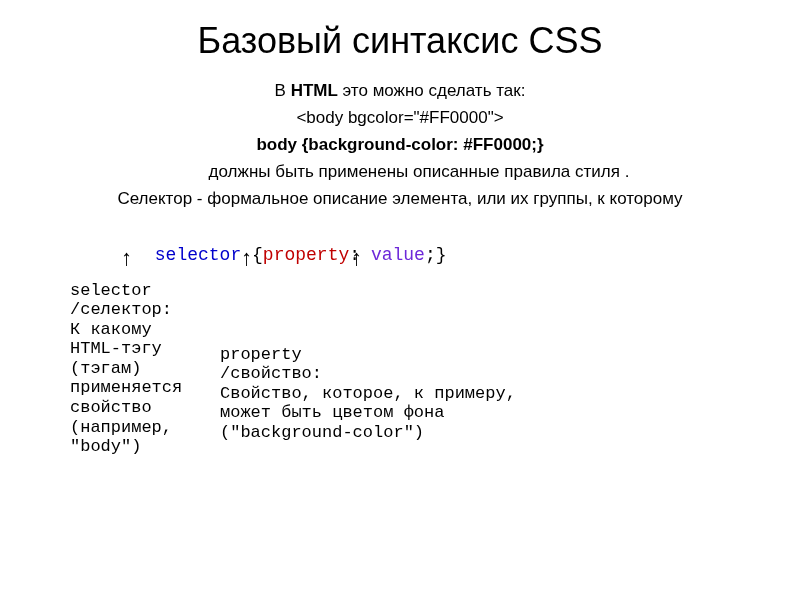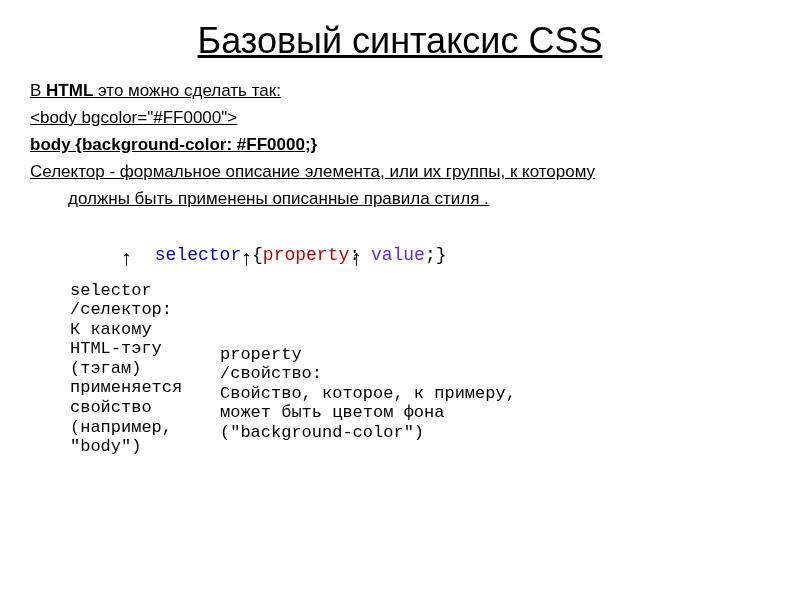--- a/index.html
+++ b/index.html
@@ -7,32 +7,32 @@
     padding: 0;
     width: 800px;
     height: 600px;
     background: #fff;
     font-family: Arial, sans-serif;
     color: #000;
     overflow: hidden;
   }
   .slide {
     padding: 10px 30px 20px 30px;
-    text-decoration: underline;
   }
   .title {
     font-size: 36px;
     text-align: center;
     margin: 10px 0 18px 0;
     font-weight: normal;
   }
   .line {
     font-size: 17px;
     margin: 4px 0;
     line-height: 1.35;
+    text-align: center;
   }
   .indent {
     margin-left: 38px;
   }
   .diagram {
     position: relative;
     margin-top: 14px;
     margin-left: 60px;
     font-family: "Courier New", monospace;
     font-size: 18px;
@@ -64,22 +64,22 @@
 <body>
 
 <div class="slide">
   <h1 class="title">Базовый синтаксис CSS</h1>
 
   <div class="line">
     <span>В </span><b>HTML</b><span> это можно сделать так:</span>
   </div>
   <div class="line">&lt;body bgcolor="#FF0000"&gt;</div>
   <div class="line"><b> body {background-color: #FF0000;}</b></div>
+  <div class="line indent">должны быть применены описанные правила стиля .</div>
   <div class="line">Селектор - формальное описание элемента, или их группы, к которому</div>
-  <div class="line indent">должны быть применены описанные правила стиля .</div>
 
   <div class="diagram">
     <div class="syntax-line">
       <span class="sel-color">selector</span><span> {</span><span class="prop-color">property</span><span>: </span><span class="val-color">value</span><span>;}</span>
     </div>
 
     <div class="arrow" style="top:22px; left:30px;">↑</div>
     <div class="arrow" style="top:22px; left:150px;">↑</div>
     <div class="arrow" style="top:22px; left:260px;">↑</div>
 

